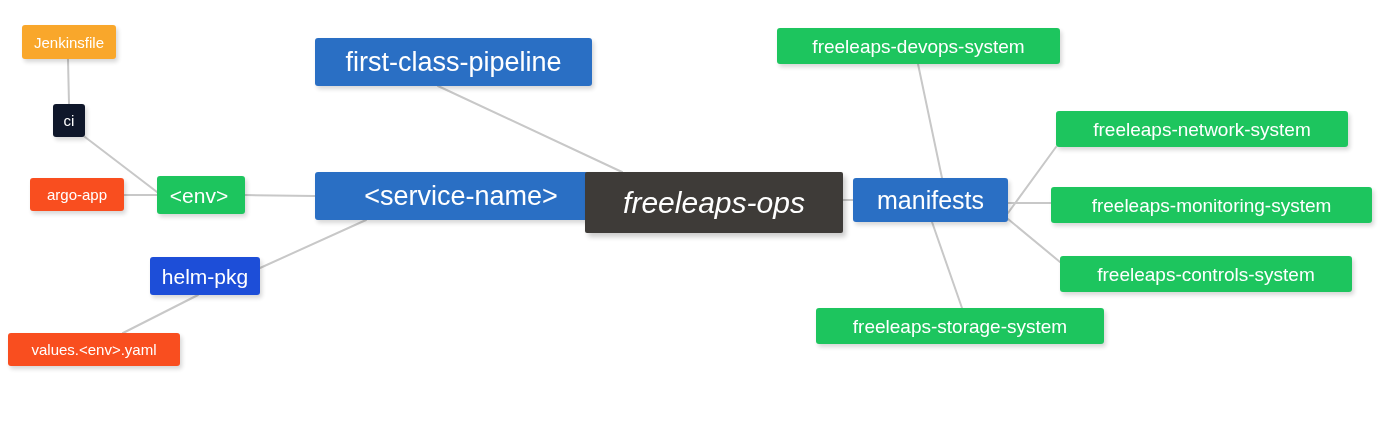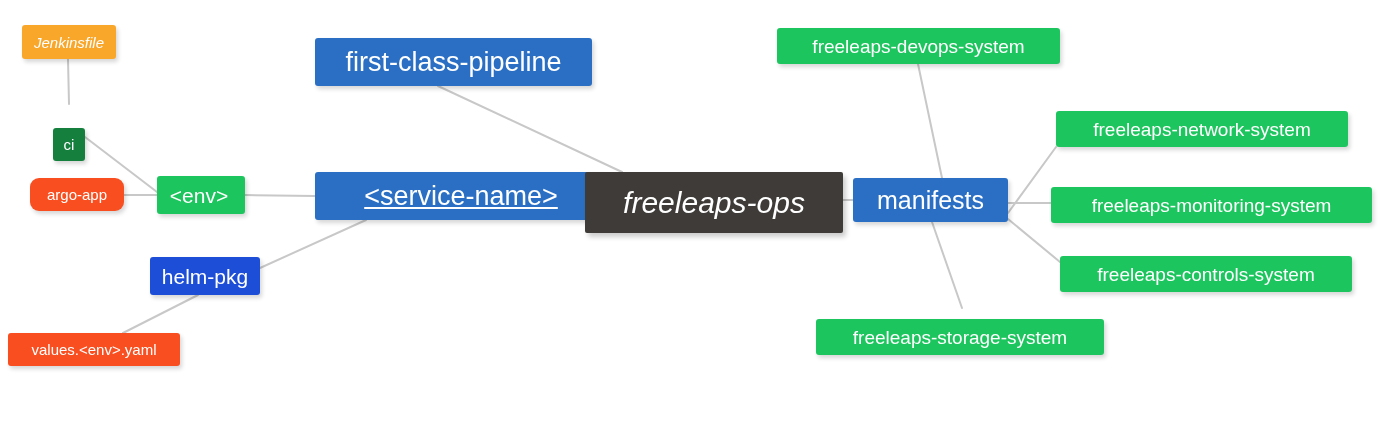--- a/index.html
+++ b/index.html
@@ -64,59 +64,59 @@
       <line x1="438" y1="86" x2="622" y2="172" class="edge" stroke="#c8c8c8"></line>
       <line x1="572" y1="197" x2="585" y2="199" class="edge" stroke="#c8c8c8"></line>
       <line x1="843" y1="200" x2="853" y2="200" class="edge" stroke="#c8c8c8"></line>
       <line x1="942" y1="178" x2="918" y2="64" class="edge" stroke="#c8c8c8"></line>
       <line x1="1008" y1="213" x2="1056" y2="147" class="edge" stroke="#c8c8c8"></line>
       <line x1="1008" y1="203" x2="1051" y2="203" class="edge" stroke="#c8c8c8"></line>
       <line x1="1008" y1="219" x2="1060" y2="262" class="edge" stroke="#c8c8c8"></line>
       <line x1="932" y1="222" x2="962" y2="308" class="edge" stroke="#c8c8c8"></line>
     </svg>
   <div id="node-layer">
-      <div class="node" style="left: 22px; top: 25px; width: 94px; height: 34px; background: rgb(249, 167, 43); font-size: 15px; font-style: italic;">
+      <div class="node" style="left: 22px; top: 25px; width: 94px; height: 34px; background: rgb(249, 167, 43); font-size: 15px;">
         <span>Jenkinsfile</span>
       </div>
-      <div class="node" style="left: 53px; top: 104px; width: 32px; height: 33px; background: #15803d; font-size: 15px; margin-top: 24px;">
+      <div class="node" style="left: 53px; top: 104px; width: 32px; height: 33px; background: #0f172a; font-size: 15px;">
         <span>ci</span>
       </div>
-      <div class="node" style="left: 30px; top: 178px; width: 94px; height: 33px; background: rgb(249, 78, 31); font-size: 15px; border-radius: 9px;">
+      <div class="node" style="left: 30px; top: 178px; width: 94px; height: 33px; background: rgb(249, 78, 31); font-size: 15px;">
         <span>argo-app</span>
       </div>
       <div class="node" style="left: 157px; top: 176px; width: 88px; height: 38px; background: rgb(29, 197, 94); font-size: 21px; padding-left: 6px;">
         <span>&lt;env&gt;</span>
       </div>
       <div class="node" style="left: 150px; top: 257px; width: 110px; height: 38px; background: #1d4ed8; font-size: 21px;">
         <span>helm-pkg</span>
       </div>
       <div class="node" style="left: 8px; top: 333px; width: 172px; height: 33px; background: rgb(249, 78, 31); font-size: 15px;">
         <span>values.&lt;env&gt;.yaml</span>
       </div>
       <div class="node" style="left: 315px; top: 38px; width: 277px; height: 48px; background: rgb(42, 111, 196); font-size: 27px; text-align: center;">
         <span>first-class-pipeline</span>
       </div>
-      <div class="node" style="left: 315px; top: 172px; width: 292px; height: 48px; background: rgb(42, 111, 196); font-size: 27px; text-decoration: underline;">
+      <div class="node" style="left: 315px; top: 172px; width: 292px; height: 48px; background: rgb(42, 111, 196); font-size: 27px;">
         <span>&lt;service-name&gt;</span>
       </div>
       <div class="node root" style="left: 585px; top: 172px; width: 258px; height: 61px; background: rgb(62, 59, 56); font-size: 30px; font-style: italic;">
         <span>freeleaps-ops</span>
       </div>
       <div class="node" style="left: 853px; top: 178px; width: 155px; height: 44px; background: rgb(42, 111, 196); font-size: 25px;">
         <span>manifests</span>
       </div>
       <div class="node" style="left: 777px; top: 28px; width: 283px; height: 36px; background: rgb(29, 197, 94); font-size: 19px;">
         <span>freeleaps-devops-system</span>
       </div>
       <div class="node" style="left: 1056px; top: 111px; width: 292px; height: 36px; background: rgb(29, 197, 94); font-size: 19px;">
         <span>freeleaps-network-system</span>
       </div>
       <div class="node" style="left: 1051px; top: 187px; width: 321px; height: 36px; background: rgb(29, 197, 94); font-size: 19px;">
         <span>freeleaps-monitoring-system</span>
       </div>
       <div class="node" style="left: 1060px; top: 256px; width: 292px; height: 36px; background: rgb(29, 197, 94); font-size: 19px;">
         <span>freeleaps-controls-system</span>
       </div>
-      <div class="node" style="left: 816px; top: 308px; width: 288px; height: 36px; background: rgb(29, 197, 94); font-size: 19px; margin-top: 11px;">
+      <div class="node" style="left: 816px; top: 308px; width: 288px; height: 36px; background: rgb(29, 197, 94); font-size: 19px;">
         <span>freeleaps-storage-system</span>
       </div>
     </div>
 </div>
 
 </body></html>

